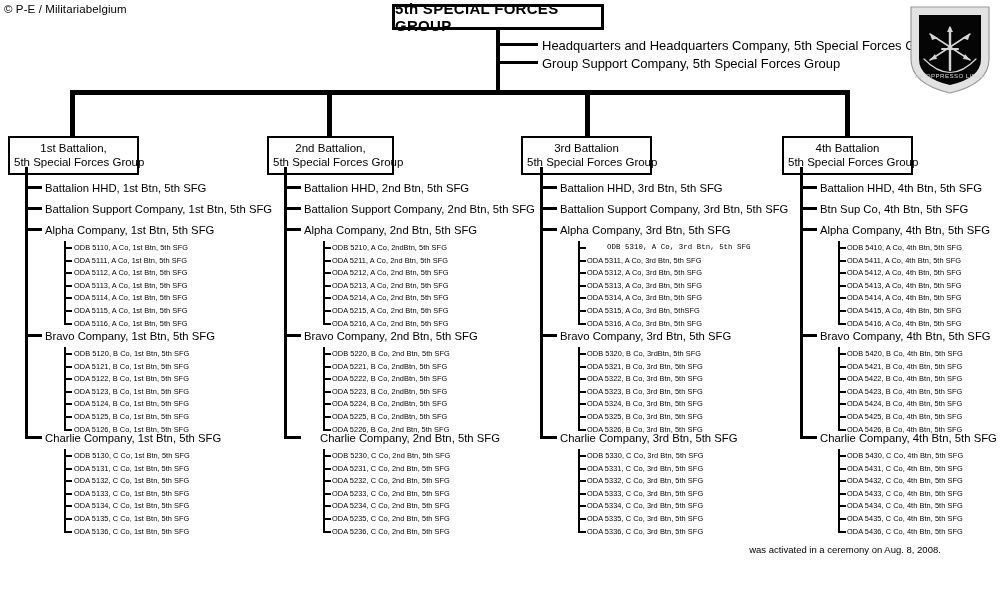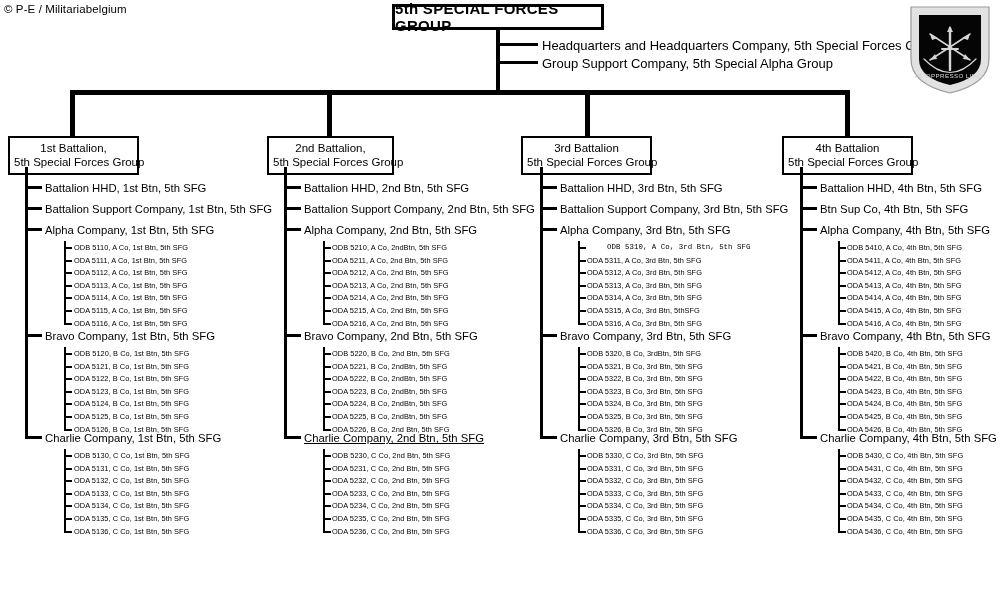--- a/index.html
+++ b/index.html
@@ -117,21 +117,21 @@
 <div id="chart-root">
 
   <div class="credit">© P-E / Militariabelgium</div>
 
   <div class="title-box">5th SPECIAL FORCES GROUP</div>
 
   <div class="vline" style="left:496px; top:30px; width:4px; height:62px;"></div>
   <div class="hline" style="left:496px; top:43px; width:42px; height:3px;"></div>
   <div class="hline" style="left:496px; top:61px; width:42px; height:3px;"></div>
   <div class="group-staff" style="left:542px; top:38px;">Headquarters and Headquarters Company,  5th Special Forces Group</div>
-  <div class="group-staff" style="left:542px; top:56px;">Group Support Company,  5th Special Alpha Group</div>
+  <div class="group-staff" style="left:542px; top:56px;">Group Support Company,  5th Special Forces Group</div>
 
   <div class="hline" style="left:70px; top:90px; width:780px; height:5px;"></div>
 
   <div class="vline" style="left:70px; top:90px; width:5px; height:48px;"></div>
   <div class="vline" style="left:327px; top:90px; width:5px; height:48px;"></div>
   <div class="vline" style="left:585px; top:90px; width:5px; height:48px;"></div>
   <div class="vline" style="left:845px; top:90px; width:5px; height:48px;"></div>
 
   <div id="bn-host">
       <div class="bn-col" style="left: 0px; top: 0px; position: absolute;">
@@ -234,21 +234,21 @@
         <div class="det-label" style="left: 332px; top: 374.2px;">ODA 5222, B Co, 2ndBtn, 5th SFG</div>
         <div class="hline" style="left: 323px; top: 390.8px; width: 8px; height: 2px;"></div>
         <div class="det-label" style="left: 332px; top: 386.8px;">ODA 5223, B Co, 2ndBtn, 5th SFG</div>
         <div class="hline" style="left: 323px; top: 403.4px; width: 8px; height: 2px;"></div>
         <div class="det-label" style="left: 332px; top: 399.4px;">ODA 5224, B Co, 2ndBtn, 5th SFG</div>
         <div class="hline" style="left: 323px; top: 416px; width: 8px; height: 2px;"></div>
         <div class="det-label" style="left: 332px; top: 412px;">ODA 5225, B Co, 2ndBtn, 5th SFG</div>
         <div class="hline" style="left: 323px; top: 428.6px; width: 8px; height: 2px;"></div>
         <div class="det-label" style="left: 332px; top: 424.6px;">ODA 5226, B Co, 2nd Btn, 5th SFG</div>
         <div class="hline" style="left: 284px; top: 436px; width: 17px; height: 3px;"></div>
-        <div class="unit-label" style="left: 304px; top: 432px; text-decoration: underline;">Charlie Company, 2nd Btn, 5th SFG</div>
+        <div class="unit-label" style="left: 320px; top: 432px;">Charlie Company, 2nd Btn, 5th SFG</div>
         <div class="vline" style="left: 323px; top: 449px; width: 2px; height: 82.6px;"></div>
         <div class="hline" style="left: 323px; top: 455px; width: 8px; height: 2px;"></div>
         <div class="det-label" style="left: 332px; top: 451px;">ODB 5230, C Co, 2nd Btn, 5th SFG</div>
         <div class="hline" style="left: 323px; top: 467.6px; width: 8px; height: 2px;"></div>
         <div class="det-label" style="left: 332px; top: 463.6px;">ODA 5231, C Co, 2nd Btn, 5th SFG</div>
         <div class="hline" style="left: 323px; top: 480.2px; width: 8px; height: 2px;"></div>
         <div class="det-label" style="left: 332px; top: 476.2px;">ODA 5232, C Co, 2nd Btn, 5th SFG</div>
         <div class="hline" style="left: 323px; top: 492.8px; width: 8px; height: 2px;"></div>
         <div class="det-label" style="left: 332px; top: 488.8px;">ODA 5233, C Co, 2nd Btn, 5th SFG</div>
         <div class="hline" style="left: 323px; top: 505.4px; width: 8px; height: 2px;"></div>
@@ -378,20 +378,21 @@
         <div class="hline" style="left: 838px; top: 505.4px; width: 8px; height: 2px;"></div>
         <div class="det-label" style="left: 847px; top: 501.4px;">ODA 5434, C Co, 4th Btn, 5th SFG</div>
         <div class="hline" style="left: 838px; top: 518px; width: 8px; height: 2px;"></div>
         <div class="det-label" style="left: 847px; top: 514px;">ODA 5435, C Co, 4th Btn, 5th SFG</div>
         <div class="hline" style="left: 838px; top: 530.6px; width: 8px; height: 2px;"></div>
         <div class="det-label" style="left: 847px; top: 526.6px;">ODA 5436, C Co, 4th Btn, 5th SFG</div>
       </div>
     </div>
 
   <div class="footnote">
+    <span>was activated in a ceremony on Aug. 8, 2008.</span>
   </div>
 
   <div class="patch">
     <svg viewBox="0 0 84 92" width="84" height="92" aria-hidden="true">
 
       <path d="M3 3 H81 V55 Q81 80 42 89 Q3 80 3 55 Z" fill="#e2e2e2" stroke="#9a9a9a" stroke-width="1.2"></path>
 
       <path d="M11 11 H73 V55 Q73 74 42 81 Q11 74 11 55 Z" fill="#050505"></path>
       <g stroke="#d5d5d5" stroke-width="1.5" fill="none" stroke-linecap="round">
 

